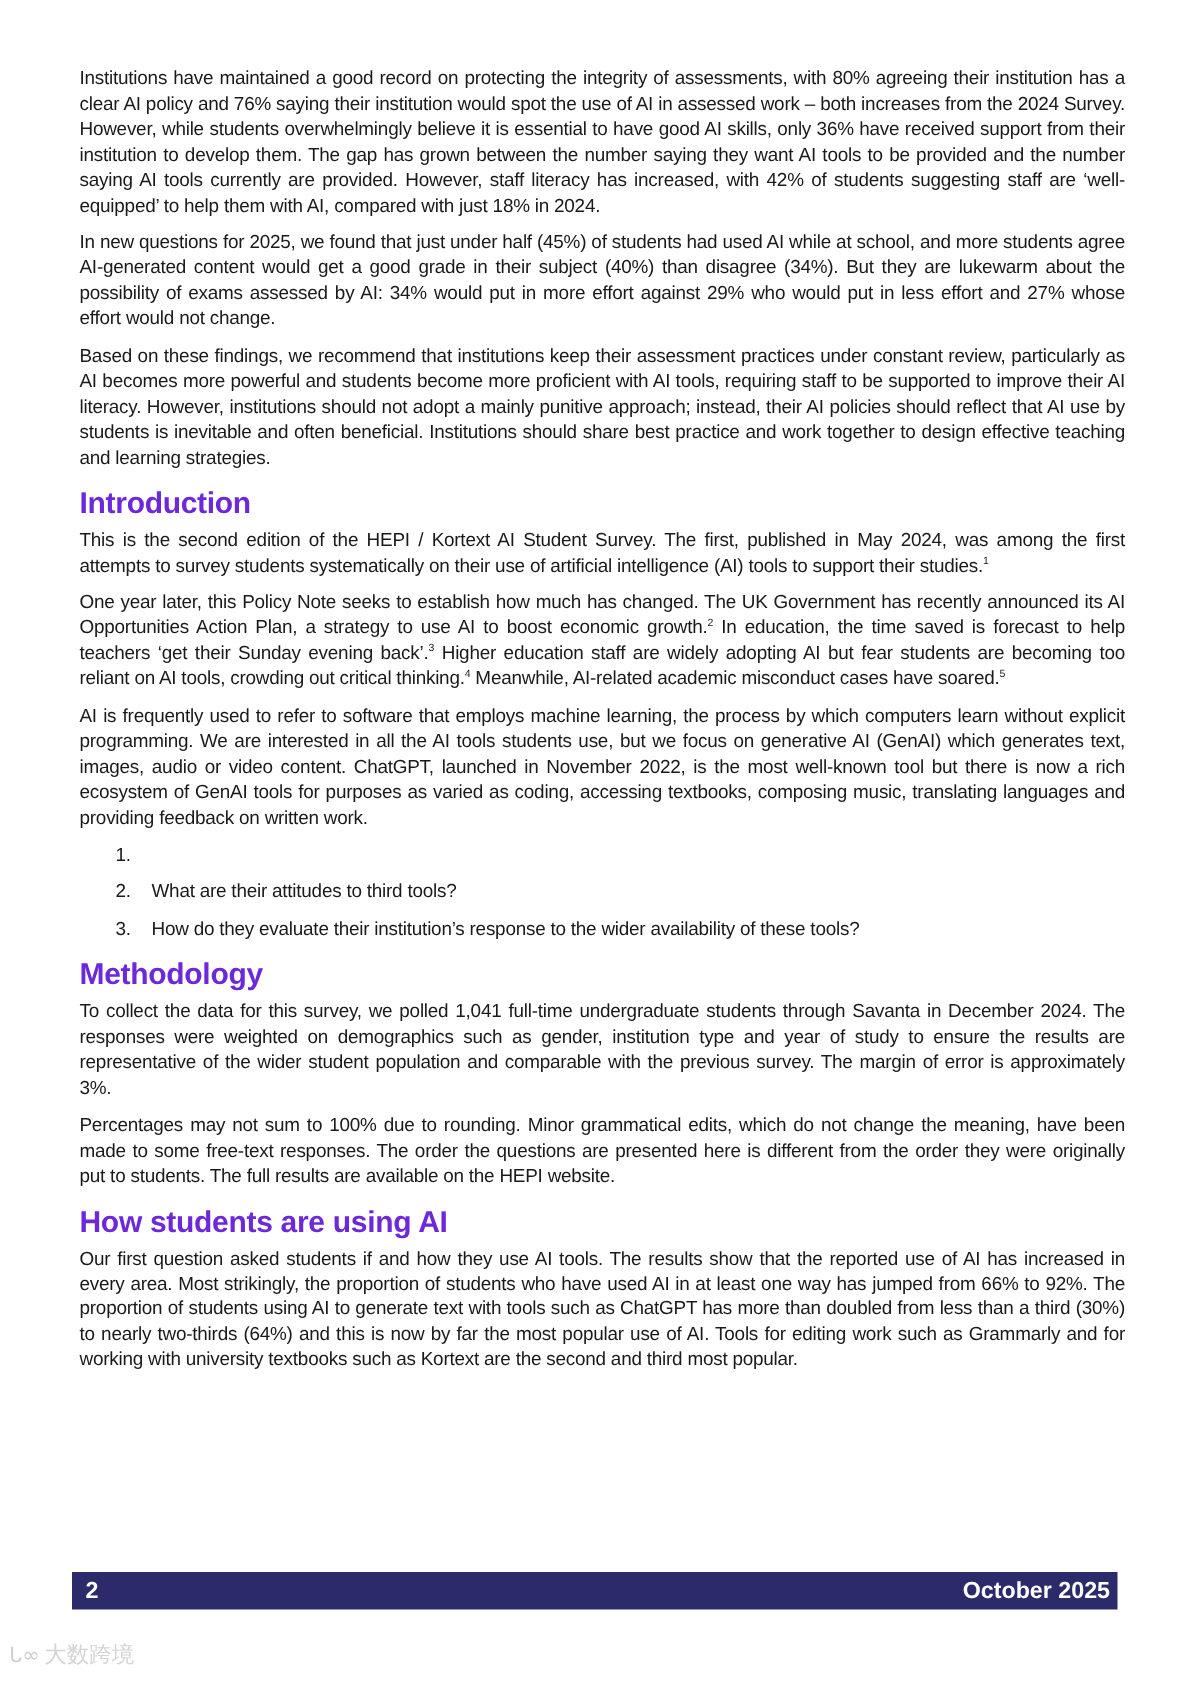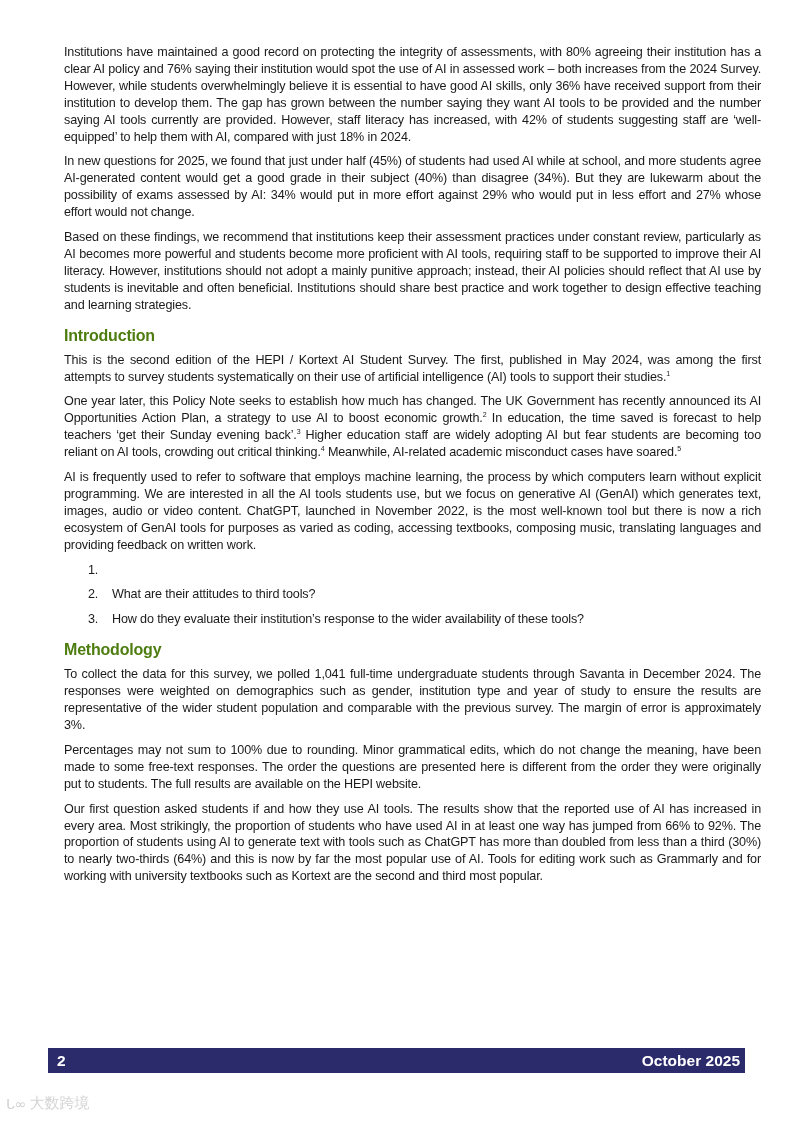--- a/index.html
+++ b/index.html
@@ -10,37 +10,37 @@
     body {
       width: 793px;
       height: 1121px;
       position: relative;
       overflow: hidden;
       font-family: "Liberation Sans", sans-serif;
       color: #1a1a1a;
     }
     .page {
       position: absolute;
-      left: 64px;
+      left: 53px;
       top: 44px;
       width: 697px;
     }
     p {
       margin: 0 0 8px 0;
       font-size: 12.6px;
       line-height: 16.9px;
       text-align: justify;
       letter-spacing: -0.15px;
     }
     h2 {
       margin: 12px 0 6px 0;
-      font-size: 16px;
+      font-size: 20px;
       line-height: 20px;
       font-weight: bold;
-      color: #4d7c0f;
+      color: #6d28d9;
       letter-spacing: -0.2px;
     }
     sup {
       font-size: 7px;
       line-height: 0;
       vertical-align: 5px;
     }
     ol {
       margin: 0 0 4px 0;
       padding: 0;
@@ -119,20 +119,21 @@
     <li>
       <span class="num">3.</span>
       <span>How do they evaluate their institution’s response to the wider availability of these tools?</span>
     </li>
   </ol>
 
   <h2>Methodology</h2>
   <p>To collect the data for this survey, we polled 1,041 full-time undergraduate students through Savanta in December 2024. The responses were weighted on demographics such as gender, institution type and year of study to ensure the results are representative of the wider student population and comparable with the previous survey. The margin of error is approximately 3%.</p>
   <p>Percentages may not sum to 100% due to rounding. Minor grammatical edits, which do not change the meaning, have been made to some free-text responses. The order the questions are presented here is different from the order they were originally put to students. The full results are available on the HEPI website.</p>
 
+  <h2>How students are using AI</h2>
   <p>Our first question asked students if and how they use AI tools. The results show that the reported use of AI has increased in every area. Most strikingly, the proportion of students who have used AI in at least one way has jumped from 66% to 92%. The proportion of students using AI to generate text with tools such as ChatGPT has more than doubled from less than a third (30%) to nearly two-thirds (64%) and this is now by far the most popular use of AI. Tools for editing work such as Grammarly and for working with university textbooks such as Kortext are the second and third most popular.</p>
 
 </div>
 
 <div class="footer-bar" style="background: rgb(43, 42, 107);">
   <span>2</span>
   <span>October 2025</span>
 </div>
 
 <div class="watermark">

